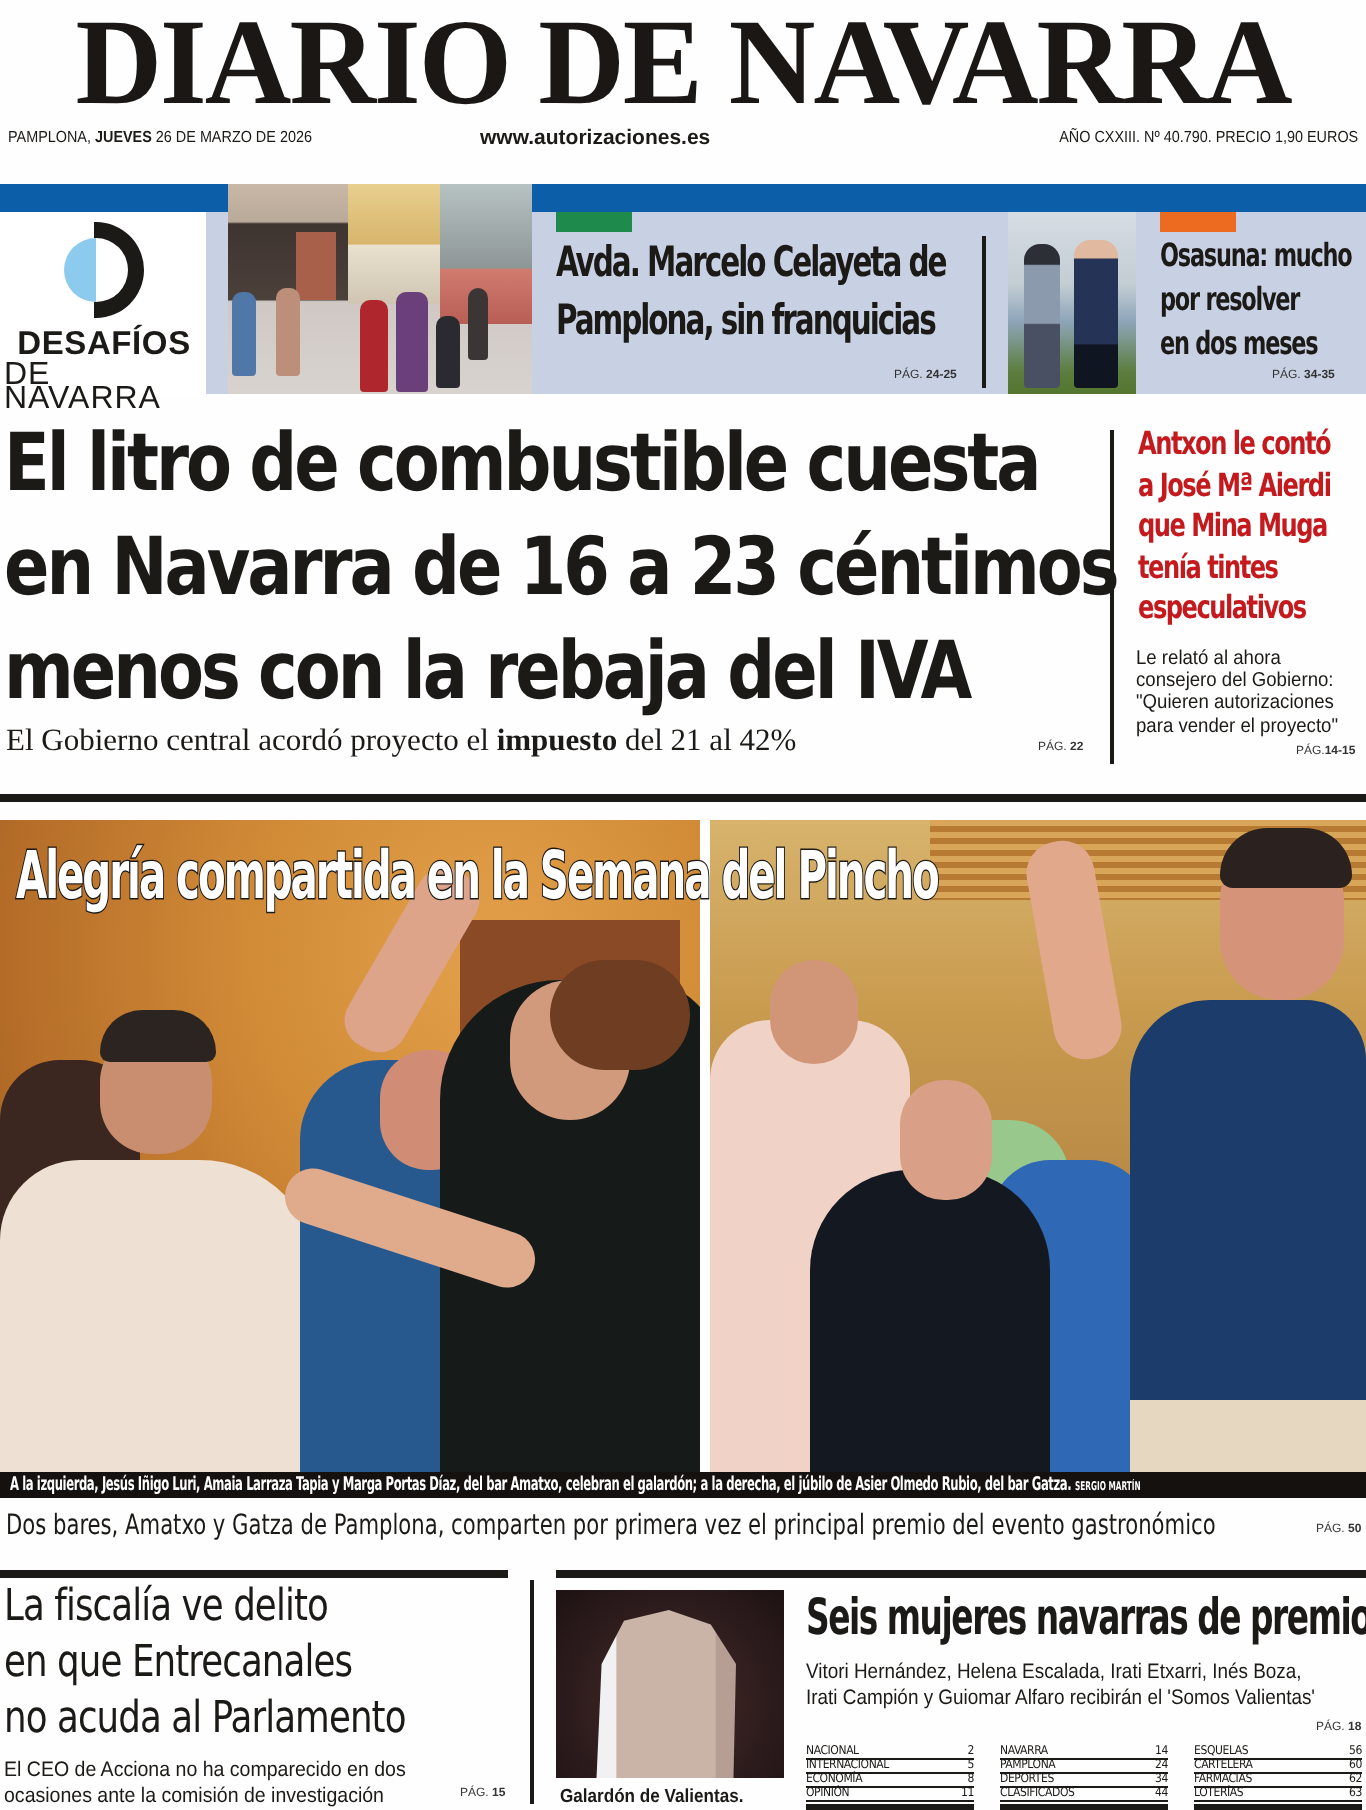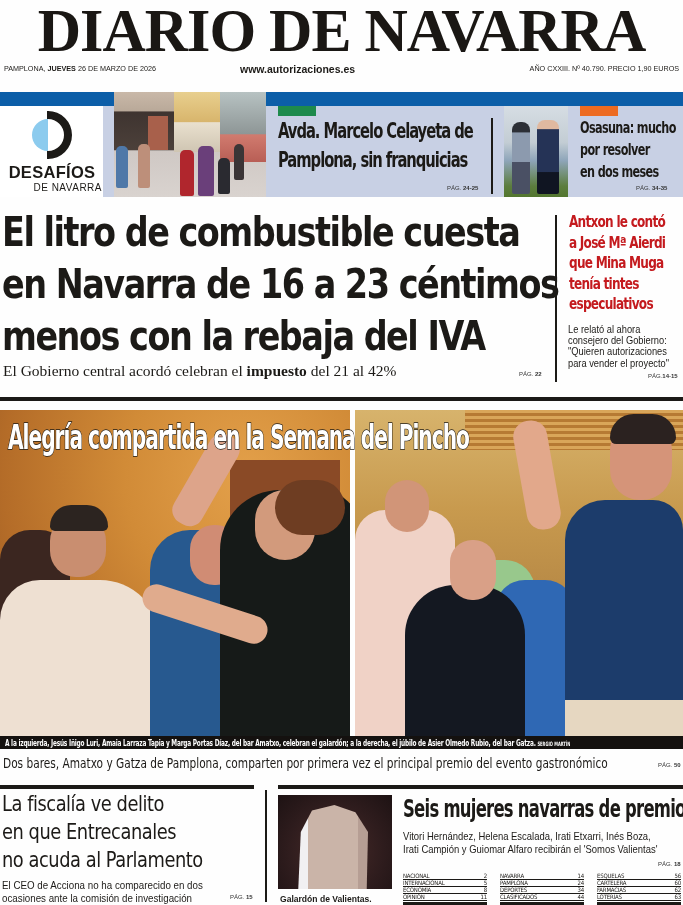--- a/index.html
+++ b/index.html
@@ -23,21 +23,21 @@
   .issue { top: 64px; right: 4px; font-size: 8px; transform: scaleX(0.9); transform-origin: right; }
 
   
   .blueband { left: 0; top: 92px; width: 683px; height: 14px; background: #0c5ea8; }
 
   
   .teaser-bg { left: 103px; top: 106px; width: 580px; height: 91px; background: #c8d0e4; }
   .desafios { left: 0; top: 106px; width: 103px; height: 91px; background: #fff; }
   .desafios-logo { left: 28px; top: 107px; width: 48px; height: 56px; }
   .desafios-title { left: 2px; top: 163px; width: 100px; text-align: center; font-size: 16.5px; font-weight: bold; letter-spacing: 0.3px; color: #1c1a17; line-height: 18px; }
-  .desafios-sub { left: 2px; top: 182px; width: 100px; text-align: right; font-size: 10px; color: #1c1a17; line-height: 12px; letter-spacing: 0.5px; }
+  .desafios-sub { left: 2px; top: 182px; width: 100px; text-align: left; font-size: 16px; color: #1c1a17; line-height: 12px; letter-spacing: 0.5px; }
 
   .photo-street { left: 114px; top: 92px; width: 152px; height: 105px; overflow: hidden;
     background: linear-gradient(180deg,#c9b8a8 0%,#b9a999 18%,#3e3430 19%,#4c403a 55%,#cfc8c4 56%,#d9d3cf 100%); }
   .photo-street .shopfront { position:absolute; left: 60px; top: 0; width: 46px; height: 60px; background: linear-gradient(180deg,#e8cf8e,#d8b56c 50%,#e9e0ce 51%,#cfc5b2); }
   .photo-street .shopfront2 { position:absolute; left: 106px; top: 0; width: 46px; height: 70px; background: linear-gradient(180deg,#b7c2c2,#8e9696 60%,#d17b6f 61%,#b85e55); }
   .photo-street .door { position:absolute; left: 34px; top: 24px; width: 20px; height: 34px; background:#a8604b; }
   .photo-street .p { position:absolute; border-radius: 5px 5px 2px 2px; }
 
   .green-tag { left: 278px; top: 106px; width: 38px; height: 10px; background: #1e8a4c; }
   .teaser2 { left: 278px; top: 117px; width: 210px; font-family: "DejaVu Sans Condensed", "DejaVu Sans", sans-serif; font-weight: bold; font-size: 21px; line-height: 29px; letter-spacing: -1.3px; color: #1c1a17; transform: scaleX(0.78); transform-origin: left top; width: 270px; }
@@ -174,21 +174,21 @@
   <div>por resolver</div>
   <div>en dos meses</div>
 </div>
 <div class="abs pag-t3"><span>PÁG.</span> <b>34-35</b></div>
 
 <div class="abs lead-headline">
   <div>El litro de combustible cuesta</div>
   <div>en Navarra de 16 a 23 céntimos</div>
   <div>menos con la rebaja del IVA</div>
 </div>
-<div class="abs lead-sub"><span>El Gobierno central acordó celebran el </span><b>impuesto</b><span> del 21 al 42%</span></div>
+<div class="abs lead-sub"><span>El Gobierno central acordó proyecto el </span><b>impuesto</b><span> del 21 al 42%</span></div>
 <div class="abs pag-lead"><span>PÁG.</span> <b>22</b></div>
 <div class="abs vdiv2"></div>
 
 <div class="abs side-headline">
   <div>Antxon le contó</div>
   <div>a José Mª Aierdi</div>
   <div>que Mina Muga</div>
   <div>tenía tintes</div>
   <div>especulativos</div>
 </div>

